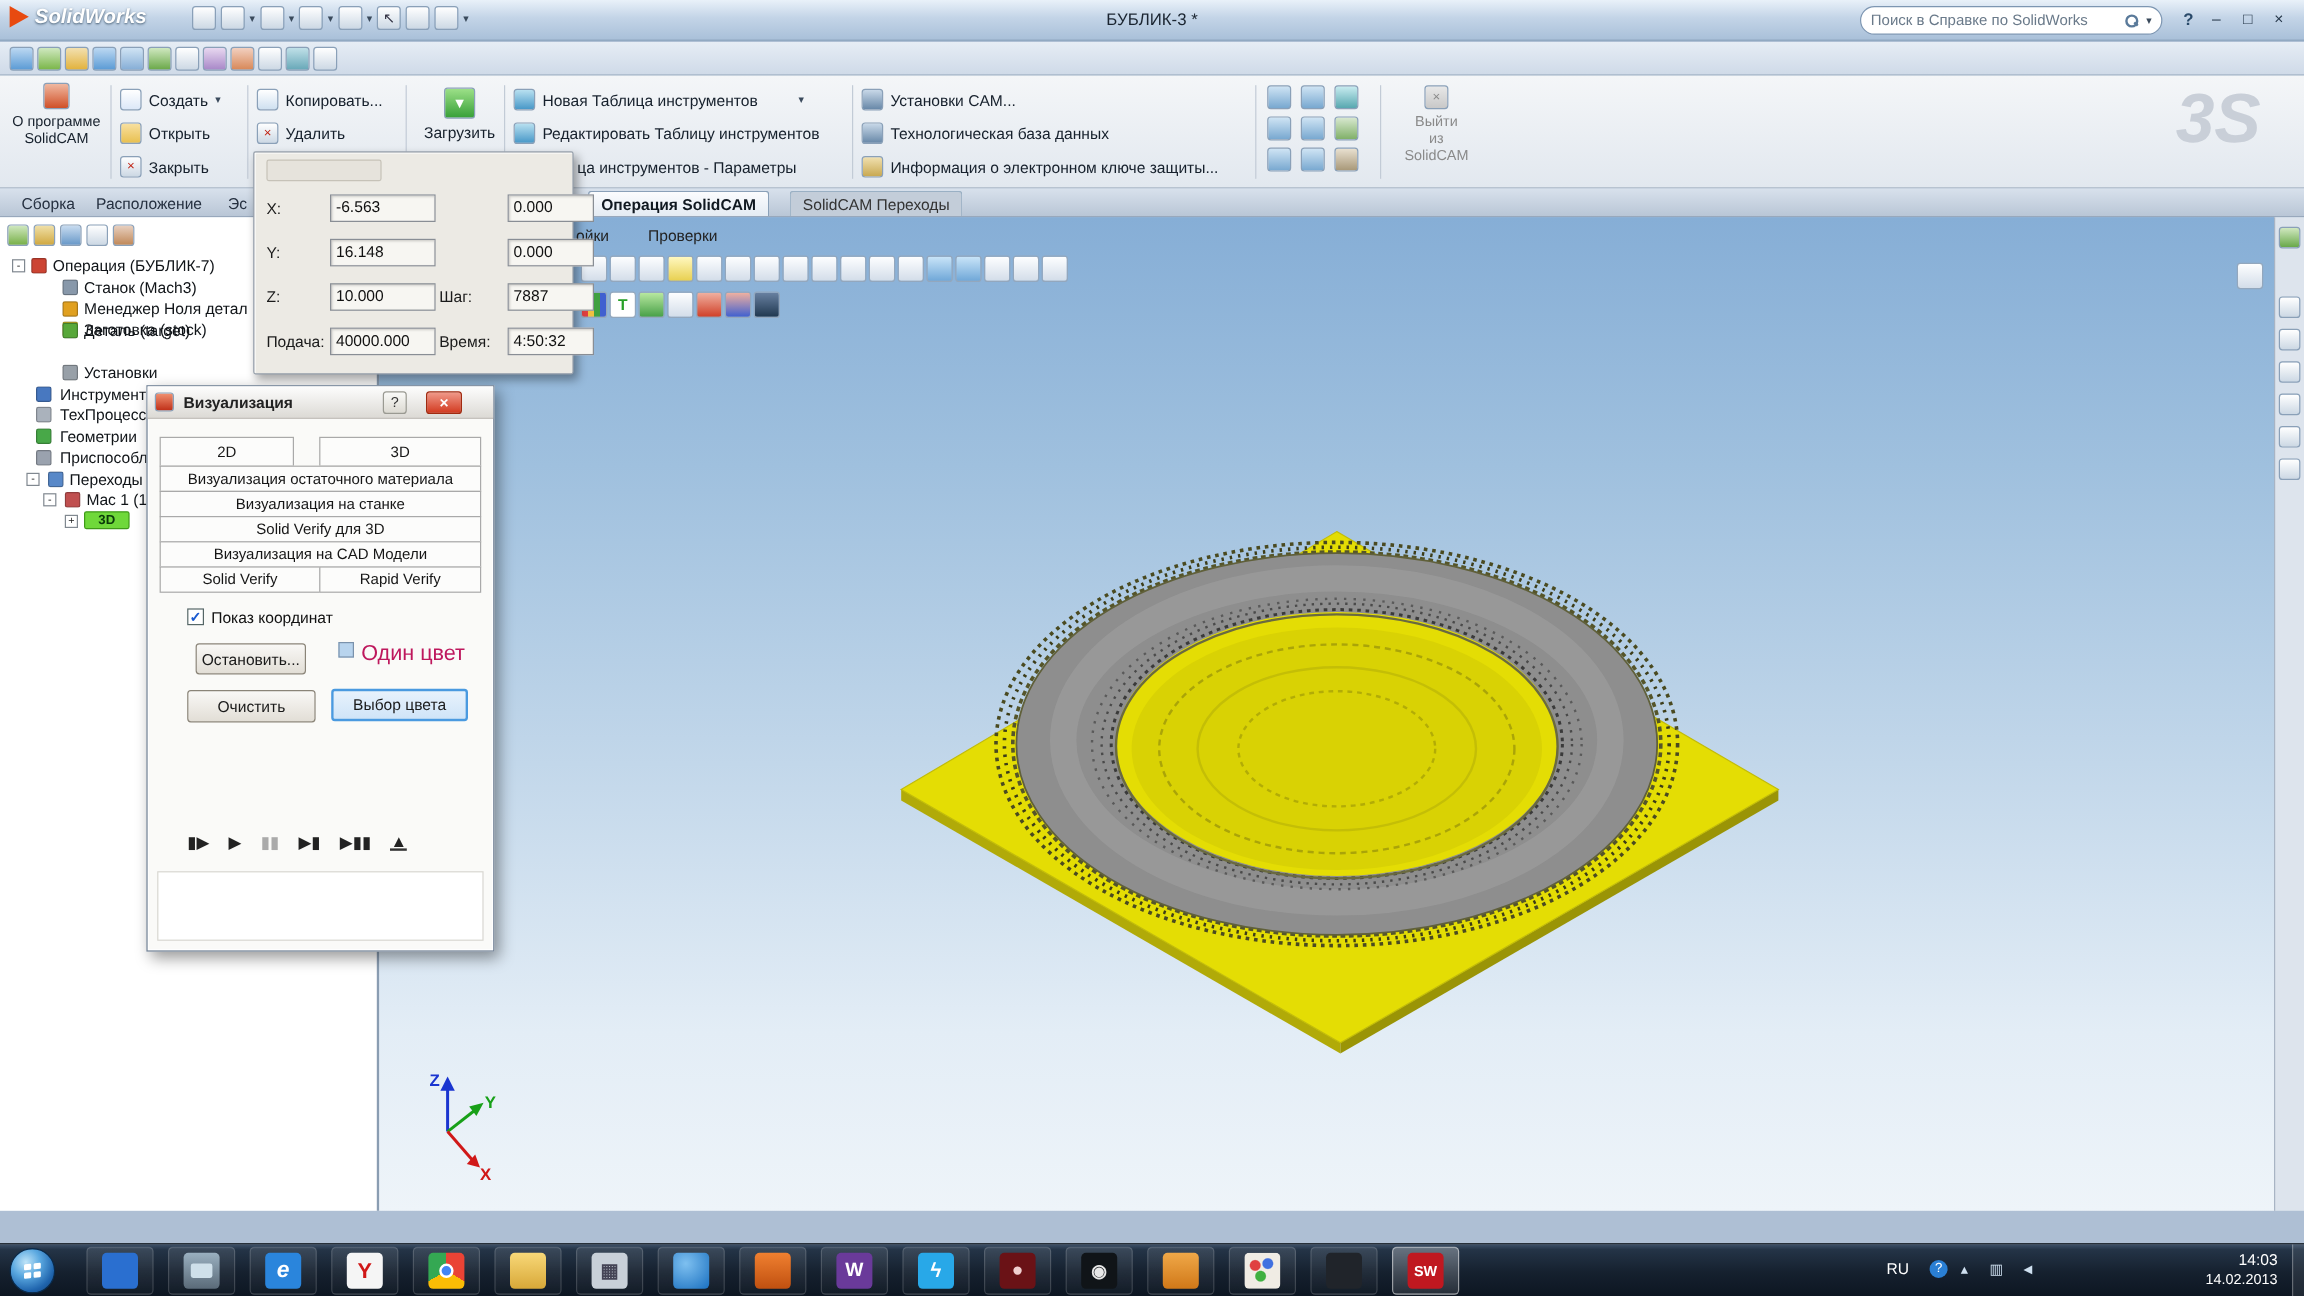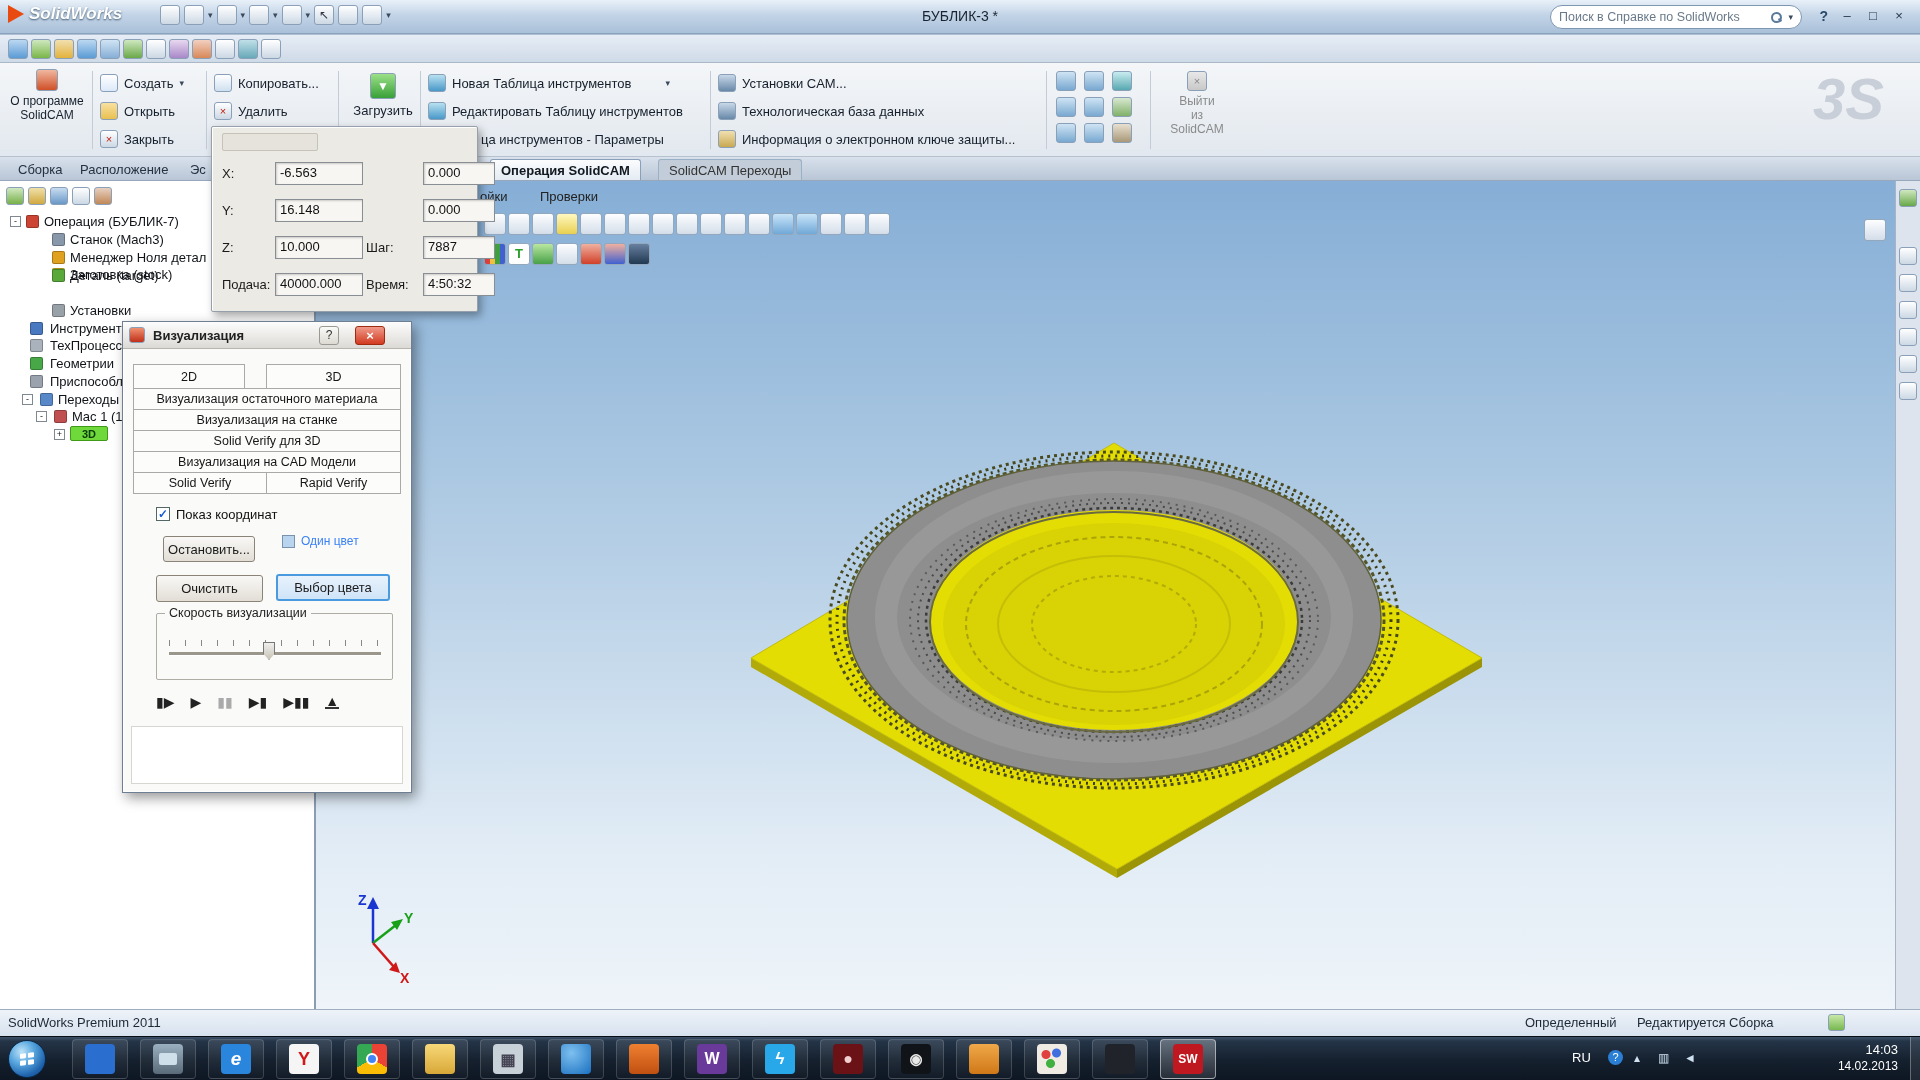--- a/index.html
+++ b/index.html
@@ -423,48 +423,36 @@
     <div class="cellbtn" style="left:10px;top:108px;width:268px;height:22px">Solid Verify для 3D</div>
     <div class="cellbtn" style="left:10px;top:129px;width:268px;height:22px">Визуализация на CAD Модели</div>
     <div class="cellbtn" style="left:10px;top:150px;width:134px;height:22px">Solid Verify</div>
     <div class="cellbtn" style="left:143px;top:150px;width:135px;height:22px">Rapid Verify</div>
 
     <span class="abs" style="left:33px;top:185px;width:14px;height:14px;border:1px solid #566;background:#fff;text-align:center;font-size:12px;line-height:13px;color:#1a5ad0;font-weight:bold">✓</span>
     <span class="abs" style="left:53px;top:185px;font-size:13px;color:#111">Показ координат</span>
 
     <div class="btn-classic" style="left:40px;top:214px;width:92px;height:26px">Остановить...</div>
     <span class="abs" style="left:159px;top:213px;width:13px;height:13px;background:#b8d4ee;border:1px solid #7a92ac"></span>
-    <span class="abs" style="left:178px;top:212px;font-size:12px;color:#3b82f6">Один цвет</span>
+    <span class="abs" style="left:178px;top:212px;font-size:18px;color:#be185d">Один цвет</span>
     <div class="btn-classic" style="left:33px;top:253px;width:107px;height:27px">Очистить</div>
     <div class="btn-classic" style="left:153px;top:252px;width:114px;height:27px;border:2px solid #4a9ae0;background:linear-gradient(#e8f2fc,#cfe4f8)">Выбор цвета</div>
 
-    <div class="abs" style="left:33px;top:291px;width:237px;height:67px;border:1px solid #aeaca4;border-radius:2px">
-      <span class="abs" style="left:8px;top:-8px;background:#fafaf8;padding:0 4px;font-size:12.5px;color:#222">Скорость визуализации</span>
-      <div class="abs" style="left:12px;top:26px;width:212px;height:6px;background:repeating-linear-gradient(90deg,#888 0 1px,transparent 1px 16px)"></div>
-      <div class="abs" style="left:12px;top:38px;width:212px;height:3px;background:#9a968c;box-shadow:0 1px 0 #fff"></div>
-      <div class="abs" style="left:106px;top:28px;width:12px;height:18px;background:linear-gradient(#f0efec,#c9c4b8);border:1px solid #777;clip-path:polygon(0 0,100% 0,100% 64%,50% 100%,0 64%)"></div>
-    </div>
 
     <div class="abs" style="left:33px;top:372px;display:flex;gap:16px;align-items:center">
       <span class="playglyph">▮▶</span>
       <span class="playglyph">▶</span>
       <span class="playglyph" style="color:#aaa">▮▮</span>
       <span class="playglyph">▶▮</span>
       <span class="playglyph">▶▮▮</span>
       <span class="playglyph" style="border-bottom:2px solid #333;line-height:12px">▲</span>
     </div>
     <div class="abs" style="left:8px;top:404px;width:272px;height:58px;border:1px solid #d8d6d0;background:#fff"></div>
   </div>
 
-  <div id="statusbar" class="abs">
-    <span class="abs" style="left:8px;top:5px">SolidWorks Premium 2011</span>
-    <span class="abs" style="left:1525px;top:5px">Определенный</span>
-    <span class="abs" style="left:1637px;top:5px">Редактируется Сборка</span>
-    <span class="ic abs" style="left:1828px;top:4px;width:17px;height:17px;background:linear-gradient(#c8e8a8,#78b850)"></span>
-  </div>
 
   <div id="taskbar" class="abs">
     <div id="orb">
       <span class="orbgrid">
           <span></span>
           <span></span>
           <span></span>
           <span></span>
         </span>
     </div>

